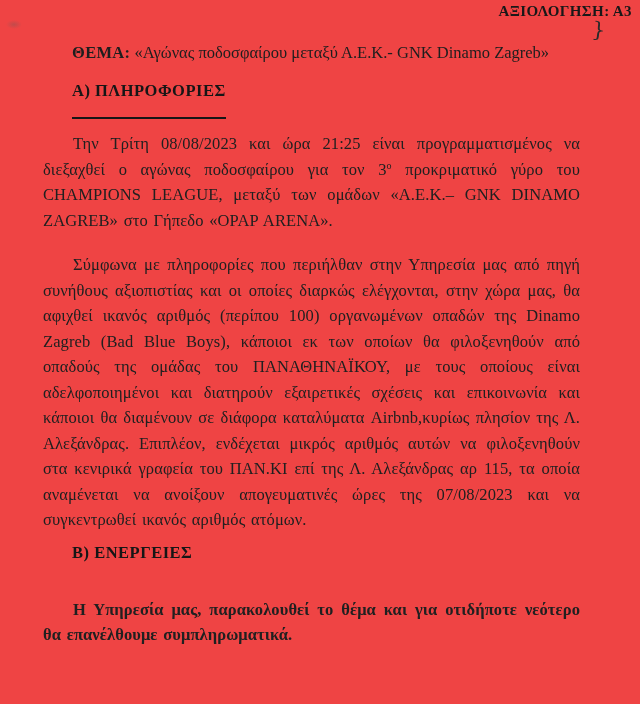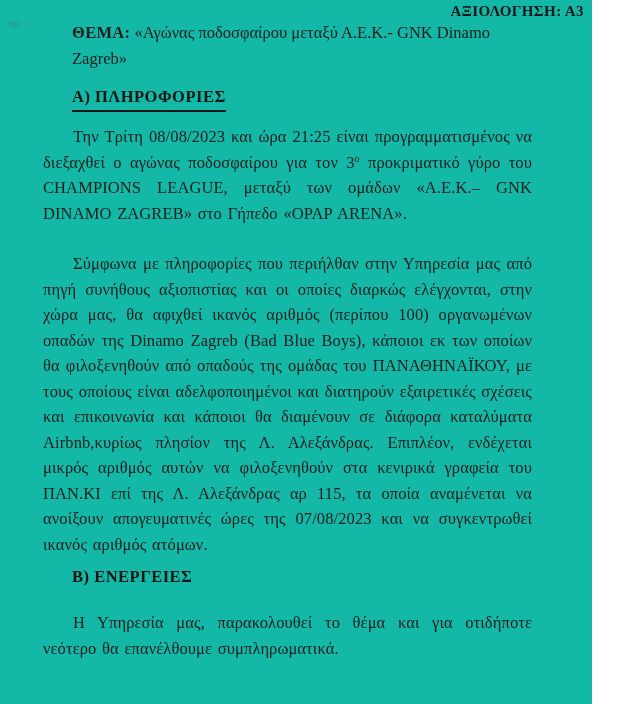--- a/index.html
+++ b/index.html
@@ -1,70 +1,70 @@
 <!DOCTYPE html>
 <html><head>
 <meta charset="utf-8">
 <style>
   html, body { margin: 0; padding: 0; background: #ffffff; }
   .page {
     position: relative;
-    width: 592px;
+    width: 640px;
     height: 704px;
-    background: #14b8a6;
+    background: #ef4444;
     font-family: "Liberation Serif", serif;
     color: #1e1e1e;
     overflow: hidden;
   }
   .classification {
     padding: 3px 8px 0 0;
     text-align: right;
     font-weight: bold;
     font-size: 15px;
     letter-spacing: 0.4px;
     color: #181818;
   }
   .subject-row {
-    margin: 0 60px 0 72px;
+    margin: 20px 60px 0 72px;
     font-size: 16.5px;
     line-height: 26px;
   }
   .subject-label {
     font-weight: bold;
     letter-spacing: 0.3px;
   }
   .section-heading {
     margin: 12px 0 0 72px;
     font-weight: bold;
     font-size: 16.5px;
     line-height: 26px;
     letter-spacing: 0.5px;
     color: #161616;
   }
   .section-heading.spaced { margin-top: 7px; }
   .underlined {
     display: inline-block;
     border-bottom: 2.5px solid #161616;
-    padding-bottom: 0;
+    padding-bottom: 13px;
   }
   .body-text {
     margin: 0;
     padding: 0 60px 0 43px;
     font-size: 16.5px;
     line-height: 25.5px;
     text-align: justify;
     text-indent: 30px;
     letter-spacing: 0.1px;
     word-spacing: 1.5px;
     color: #202020;
   }
   .body-text.mt-a { margin-top: 12px; }
   .body-text.mt-b { margin-top: 7px; }
-  .body-text.mt-c { margin-top: 25px; }
-  .body-text.mt-d { margin-top: 20px; }
+  .body-text.mt-c { margin-top: 19px; }
+  .body-text.mt-d { margin-top: 31px; font-weight: bold; }
   sup.ordinal {
     font-size: 10px;
     line-height: 0;
     vertical-align: 6px;
   }
   .handmark {
     position: absolute;
     left: 592px;
     top: 18px;
     font-size: 21px;

